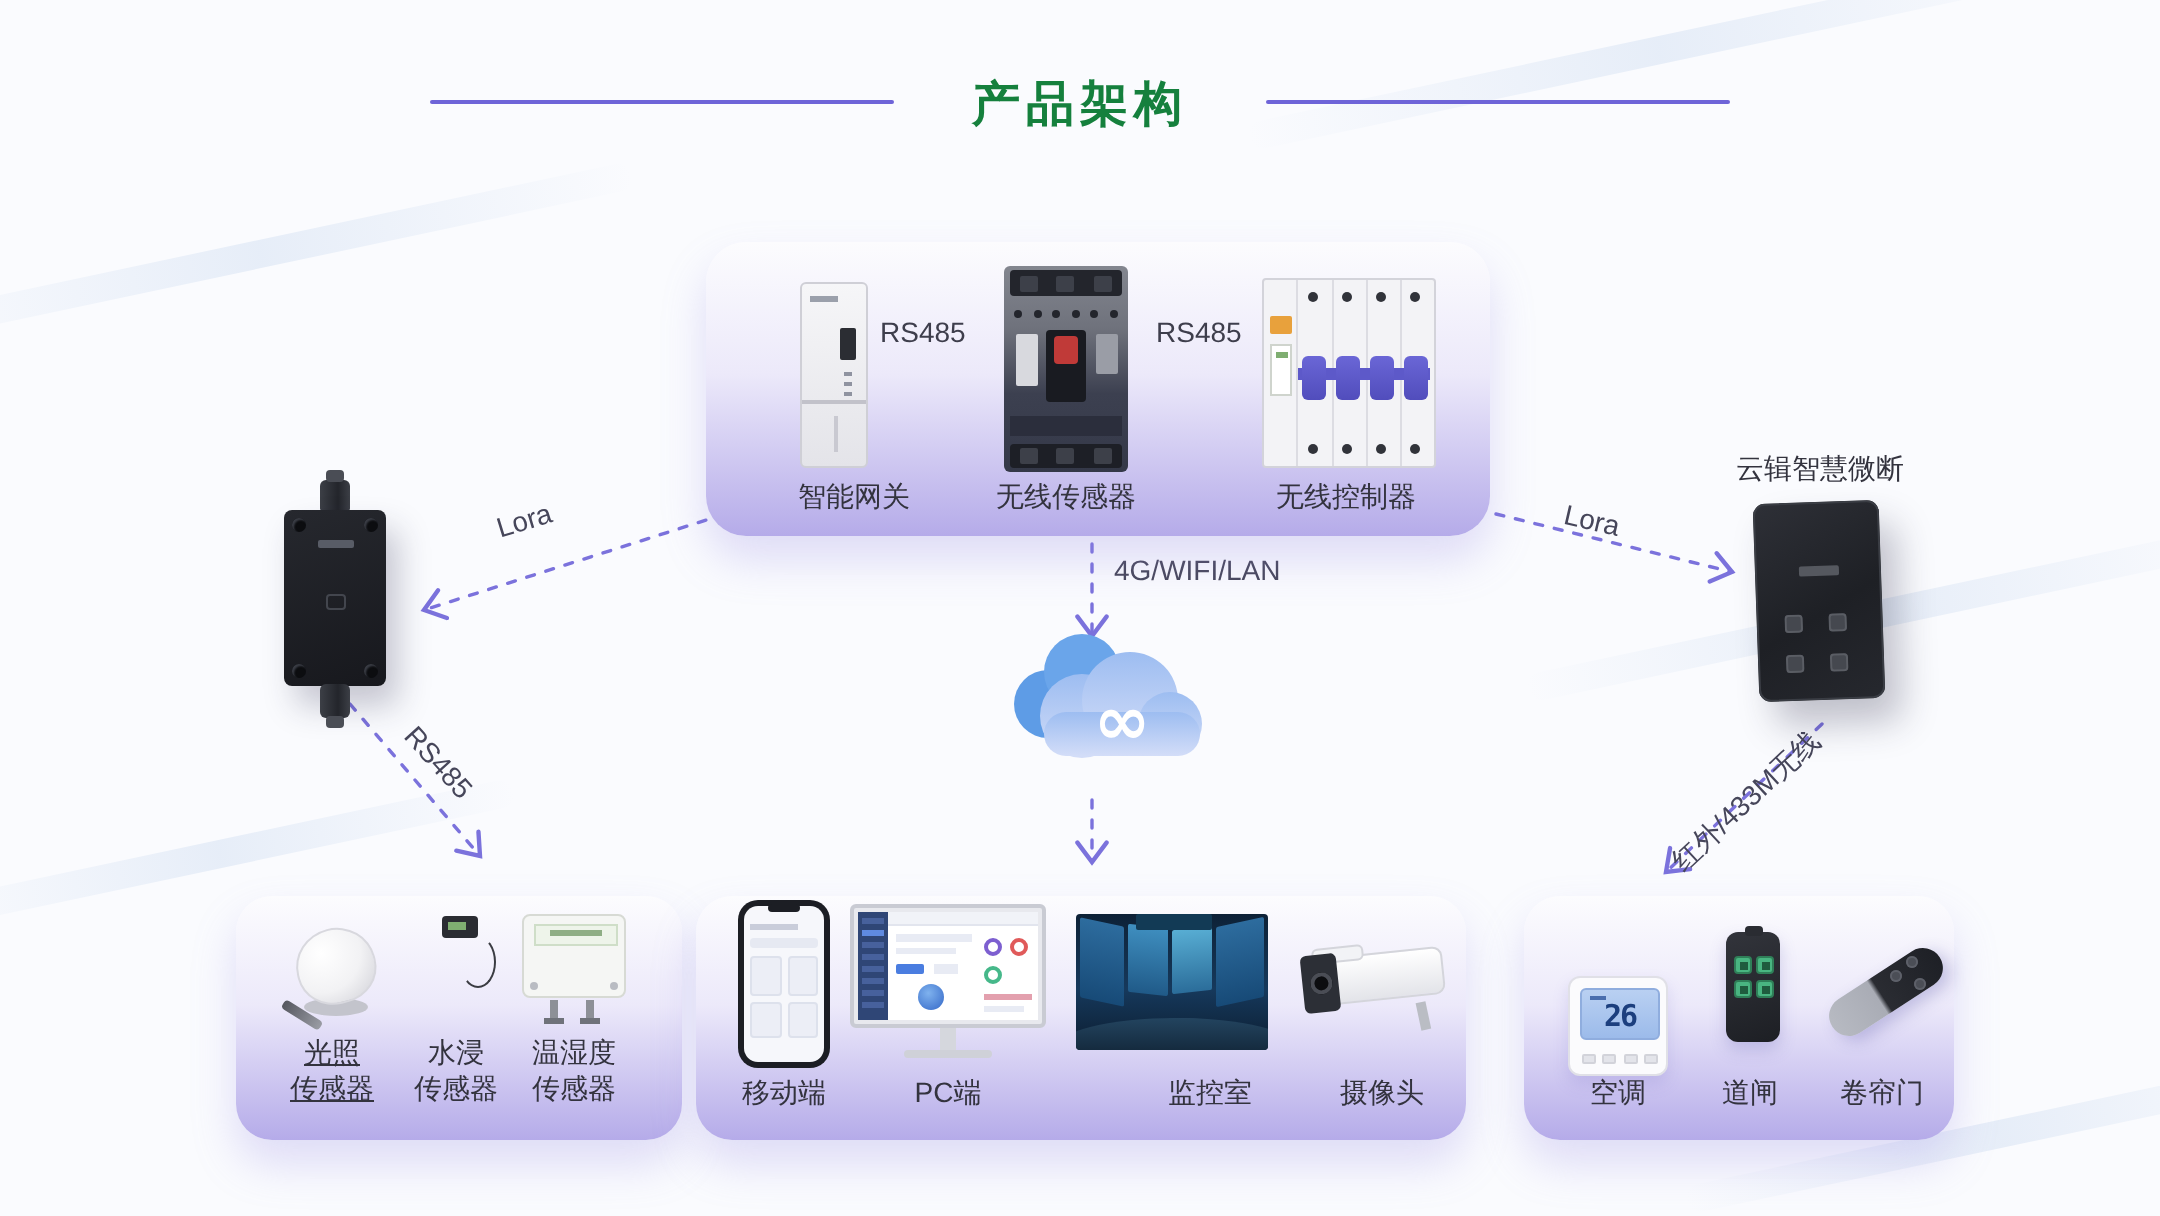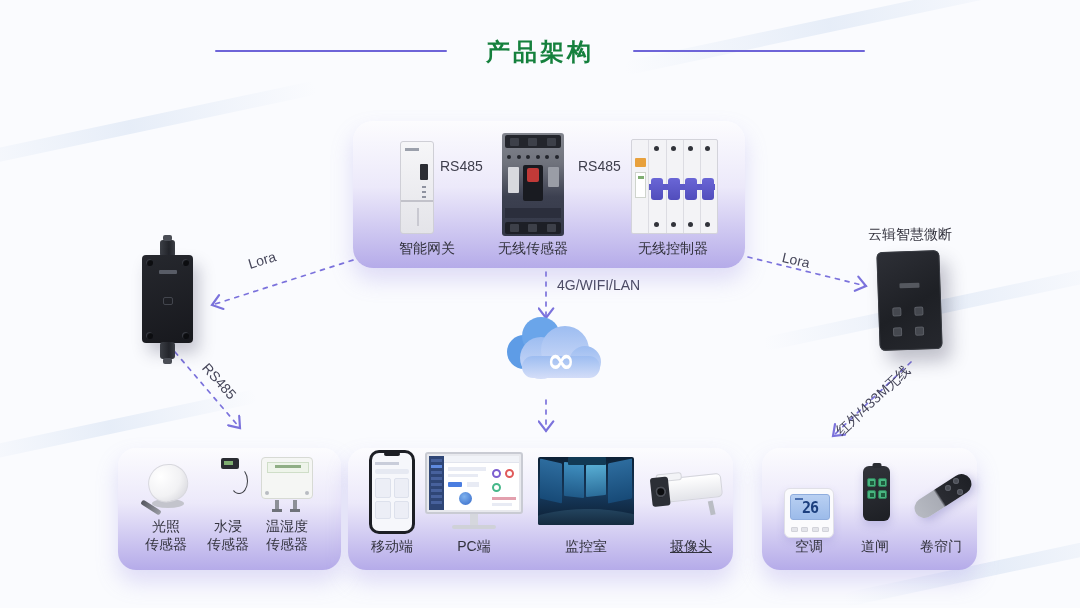--- a/index.html
+++ b/index.html
@@ -341,21 +341,21 @@
       <div class="strip">
           <i></i>
         </div>
       <div class="screw" style="left:3px; bottom:3px;"></div>
       <div class="screw" style="right:3px; bottom:3px;"></div>
     </div>
     <div class="probe" style="left:14px;"></div>
     <div class="probe" style="left:32px;"></div>
   </div>
 
-  <div class="dev-label" style="left:136px; top:518px; width:60px;">
+  <div class="dev-label" style="left:136px; top:518px; width:60px;text-decoration:underline;">
     <span>光照</span><span class="l2">传感器</span>
   </div>
   <div class="dev-label" style="left:198px; top:518px; width:60px;">
     <span>水浸</span><span class="l2">传感器</span>
   </div>
   <div class="dev-label" style="left:257px; top:518px; width:60px;">
     <span>温湿度</span><span class="l2">传感器</span>
   </div>
 
   <div class="panel" style="left:348px; top:448px; width:385px; height:122px; border-radius:18px;"></div>
@@ -417,22 +417,22 @@
       <div class="hood"></div>
       <div class="front">
           <div class="lens"></div>
         </div>
       <div class="mount"></div>
     </div>
   </div>
 
   <div class="dev-label" style="left:362px; top:538px; width:60px;">移动端</div>
   <div class="dev-label" style="left:444px; top:538px; width:60px;">PC端</div>
-  <div class="dev-label" style="left:556px; top:538px; width:60px;font-family:Liberation Mono, monospace;">监控室</div>
-  <div class="dev-label" style="left:661px; top:538px; width:60px;text-decoration:underline;">摄像头</div>
+  <div class="dev-label" style="left:575px; top:538px; width:60px;font-family:Liberation Mono, monospace;">监控室</div>
+  <div class="dev-label" style="left:661px; top:538px; width:60px;">摄像头</div>
 
   <div class="panel" style="left:762px; top:448px; width:215px; height:122px; border-radius:18px;"></div>
 
   <div class="thermo">
     <div class="lcd">
       <div class="tick"></div>
       <div class="num">26</div>
     </div>
     <div class="keys">
         <i></i>

